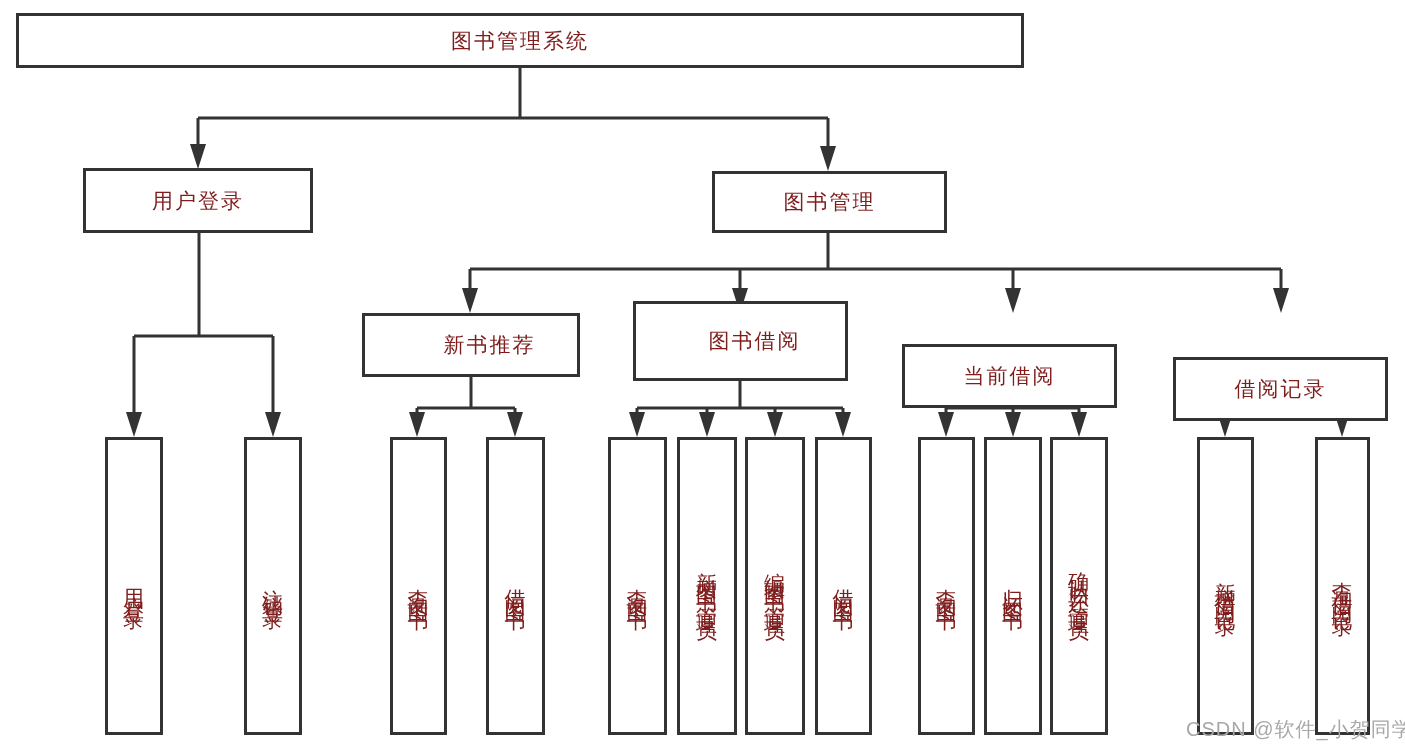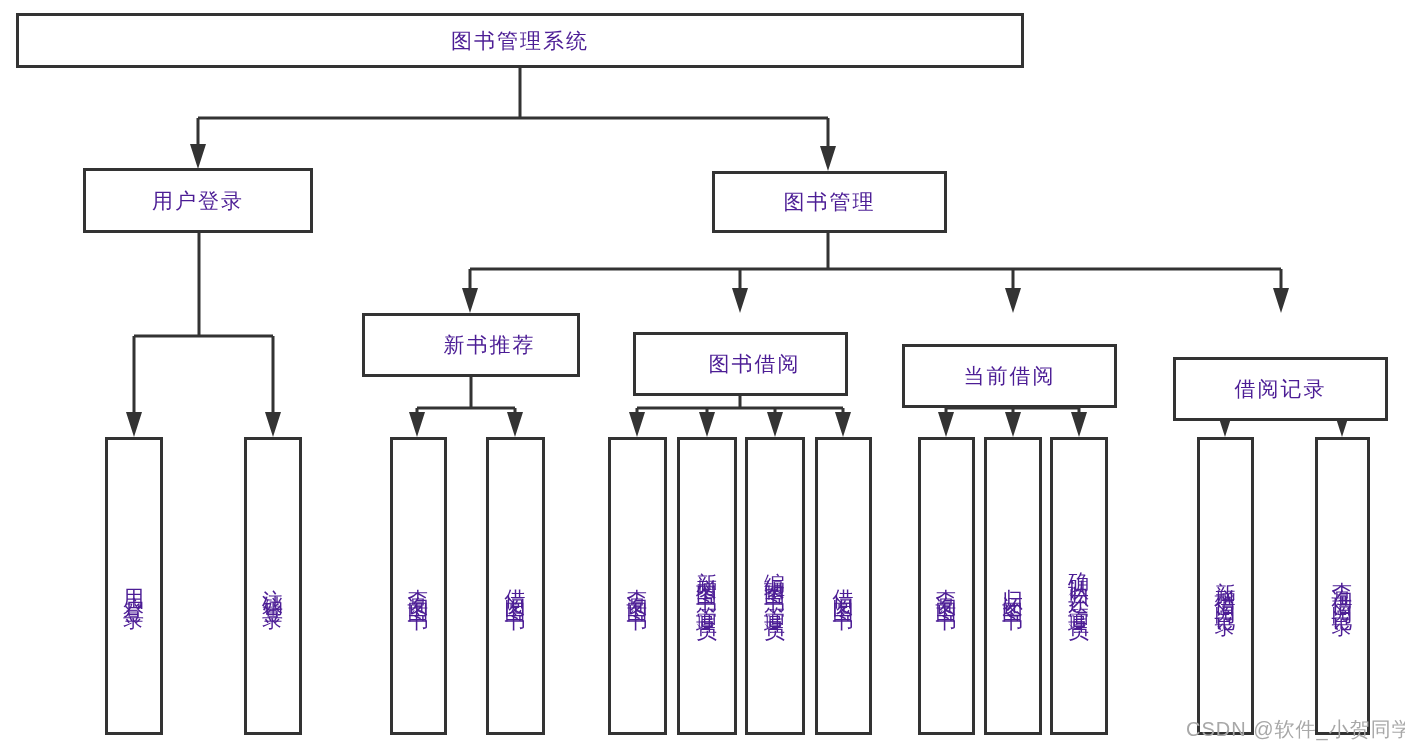--- a/index.html
+++ b/index.html
@@ -20,21 +20,21 @@
   }
   .node {
     position: absolute;
     box-sizing: border-box;
     border: 3px solid #333333;
     background: #ffffff;
     display: flex;
     align-items: center;
     justify-content: center;
     z-index: 2;
-    color: #4c1d95;
+    color: #7f1d1d;
   }
   .hbox {
     font-size: 21px;
     letter-spacing: 2px;
     white-space: nowrap;
   }
   .vbox {
     writing-mode: vertical-rl;
     text-orientation: mixed;
     font-size: 21px;
@@ -95,21 +95,21 @@
          M1217,412 L1233,412 L1225,437 Z
          M1334,412 L1350,412 L1342,437 Z"></path>
   </svg>
 
   <div class="node hbox" style="left:16px; top:13px; width:1008px; height:55px;">图书管理系统</div>
 
   <div class="node hbox" style="left:83px; top:168px; width:230px; height:65px;">用户登录</div>
   <div class="node hbox" style="left:712px; top:171px; width:235px; height:62px;font-family:Liberation Mono, monospace;">图书管理</div>
 
   <div class="node hbox" style="left:362px; top:313px; width:218px; height:64px;padding-left:37px;">新书推荐</div>
-  <div class="node hbox" style="left:633px; top:332px; width:215px; height:64px;padding-left:28px;">图书借阅</div>
+  <div class="node hbox" style="left:633px; top:301px; width:215px; height:80px;padding-left:28px;">图书借阅</div>
   <div class="node hbox" style="left:902px; top:313px; width:215px; height:64px;margin-top:31px;">当前借阅</div>
   <div class="node hbox" style="left:1173px; top:313px; width:215px; height:64px;margin-top:44px;">借阅记录</div>
 
   <div class="node vbox" style="left:105px; top:437px; width:58px; height:298px;">用户登录</div>
   <div class="node vbox" style="left:244px; top:437px; width:58px; height:298px;">注销登录</div>
 
   <div class="node vbox" style="left:390px; top:437px; width:57px; height:298px;">查询图书</div>
   <div class="node vbox" style="left:486px; top:437px; width:59px; height:298px;">借阅图书</div>
 
   <div class="node vbox" style="left:608px; top:437px; width:59px; height:298px;">查询图书</div>

